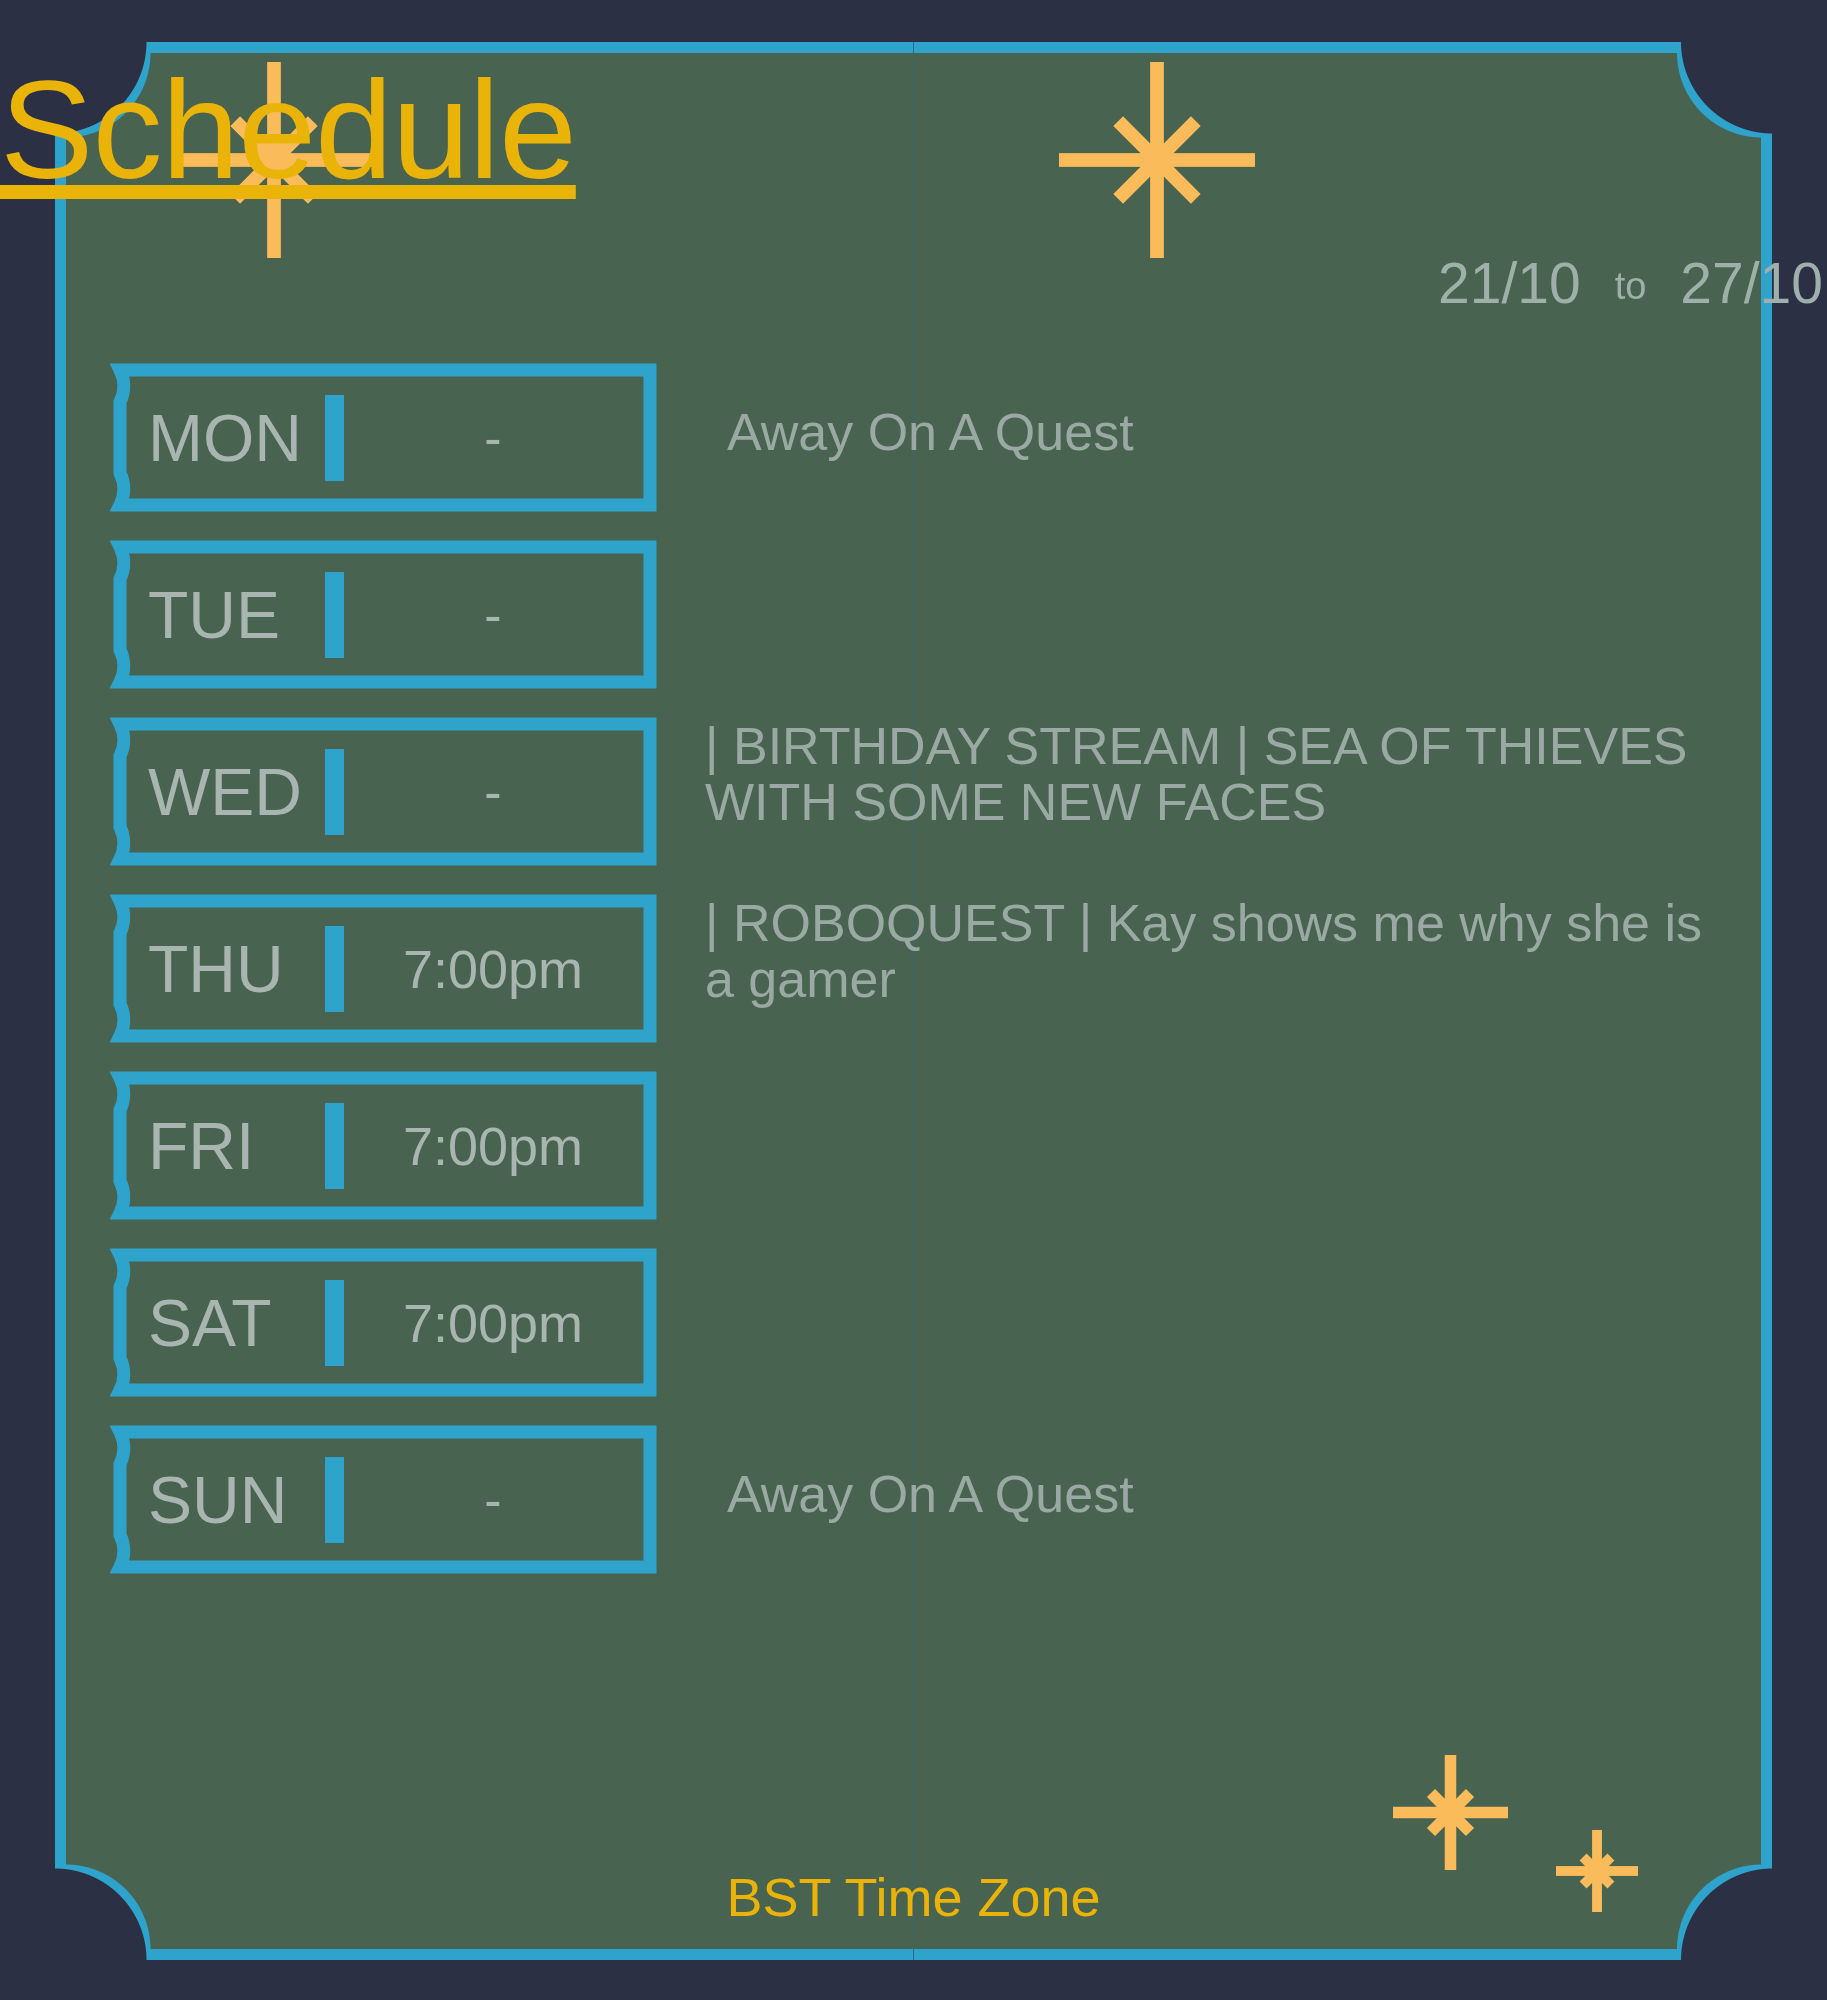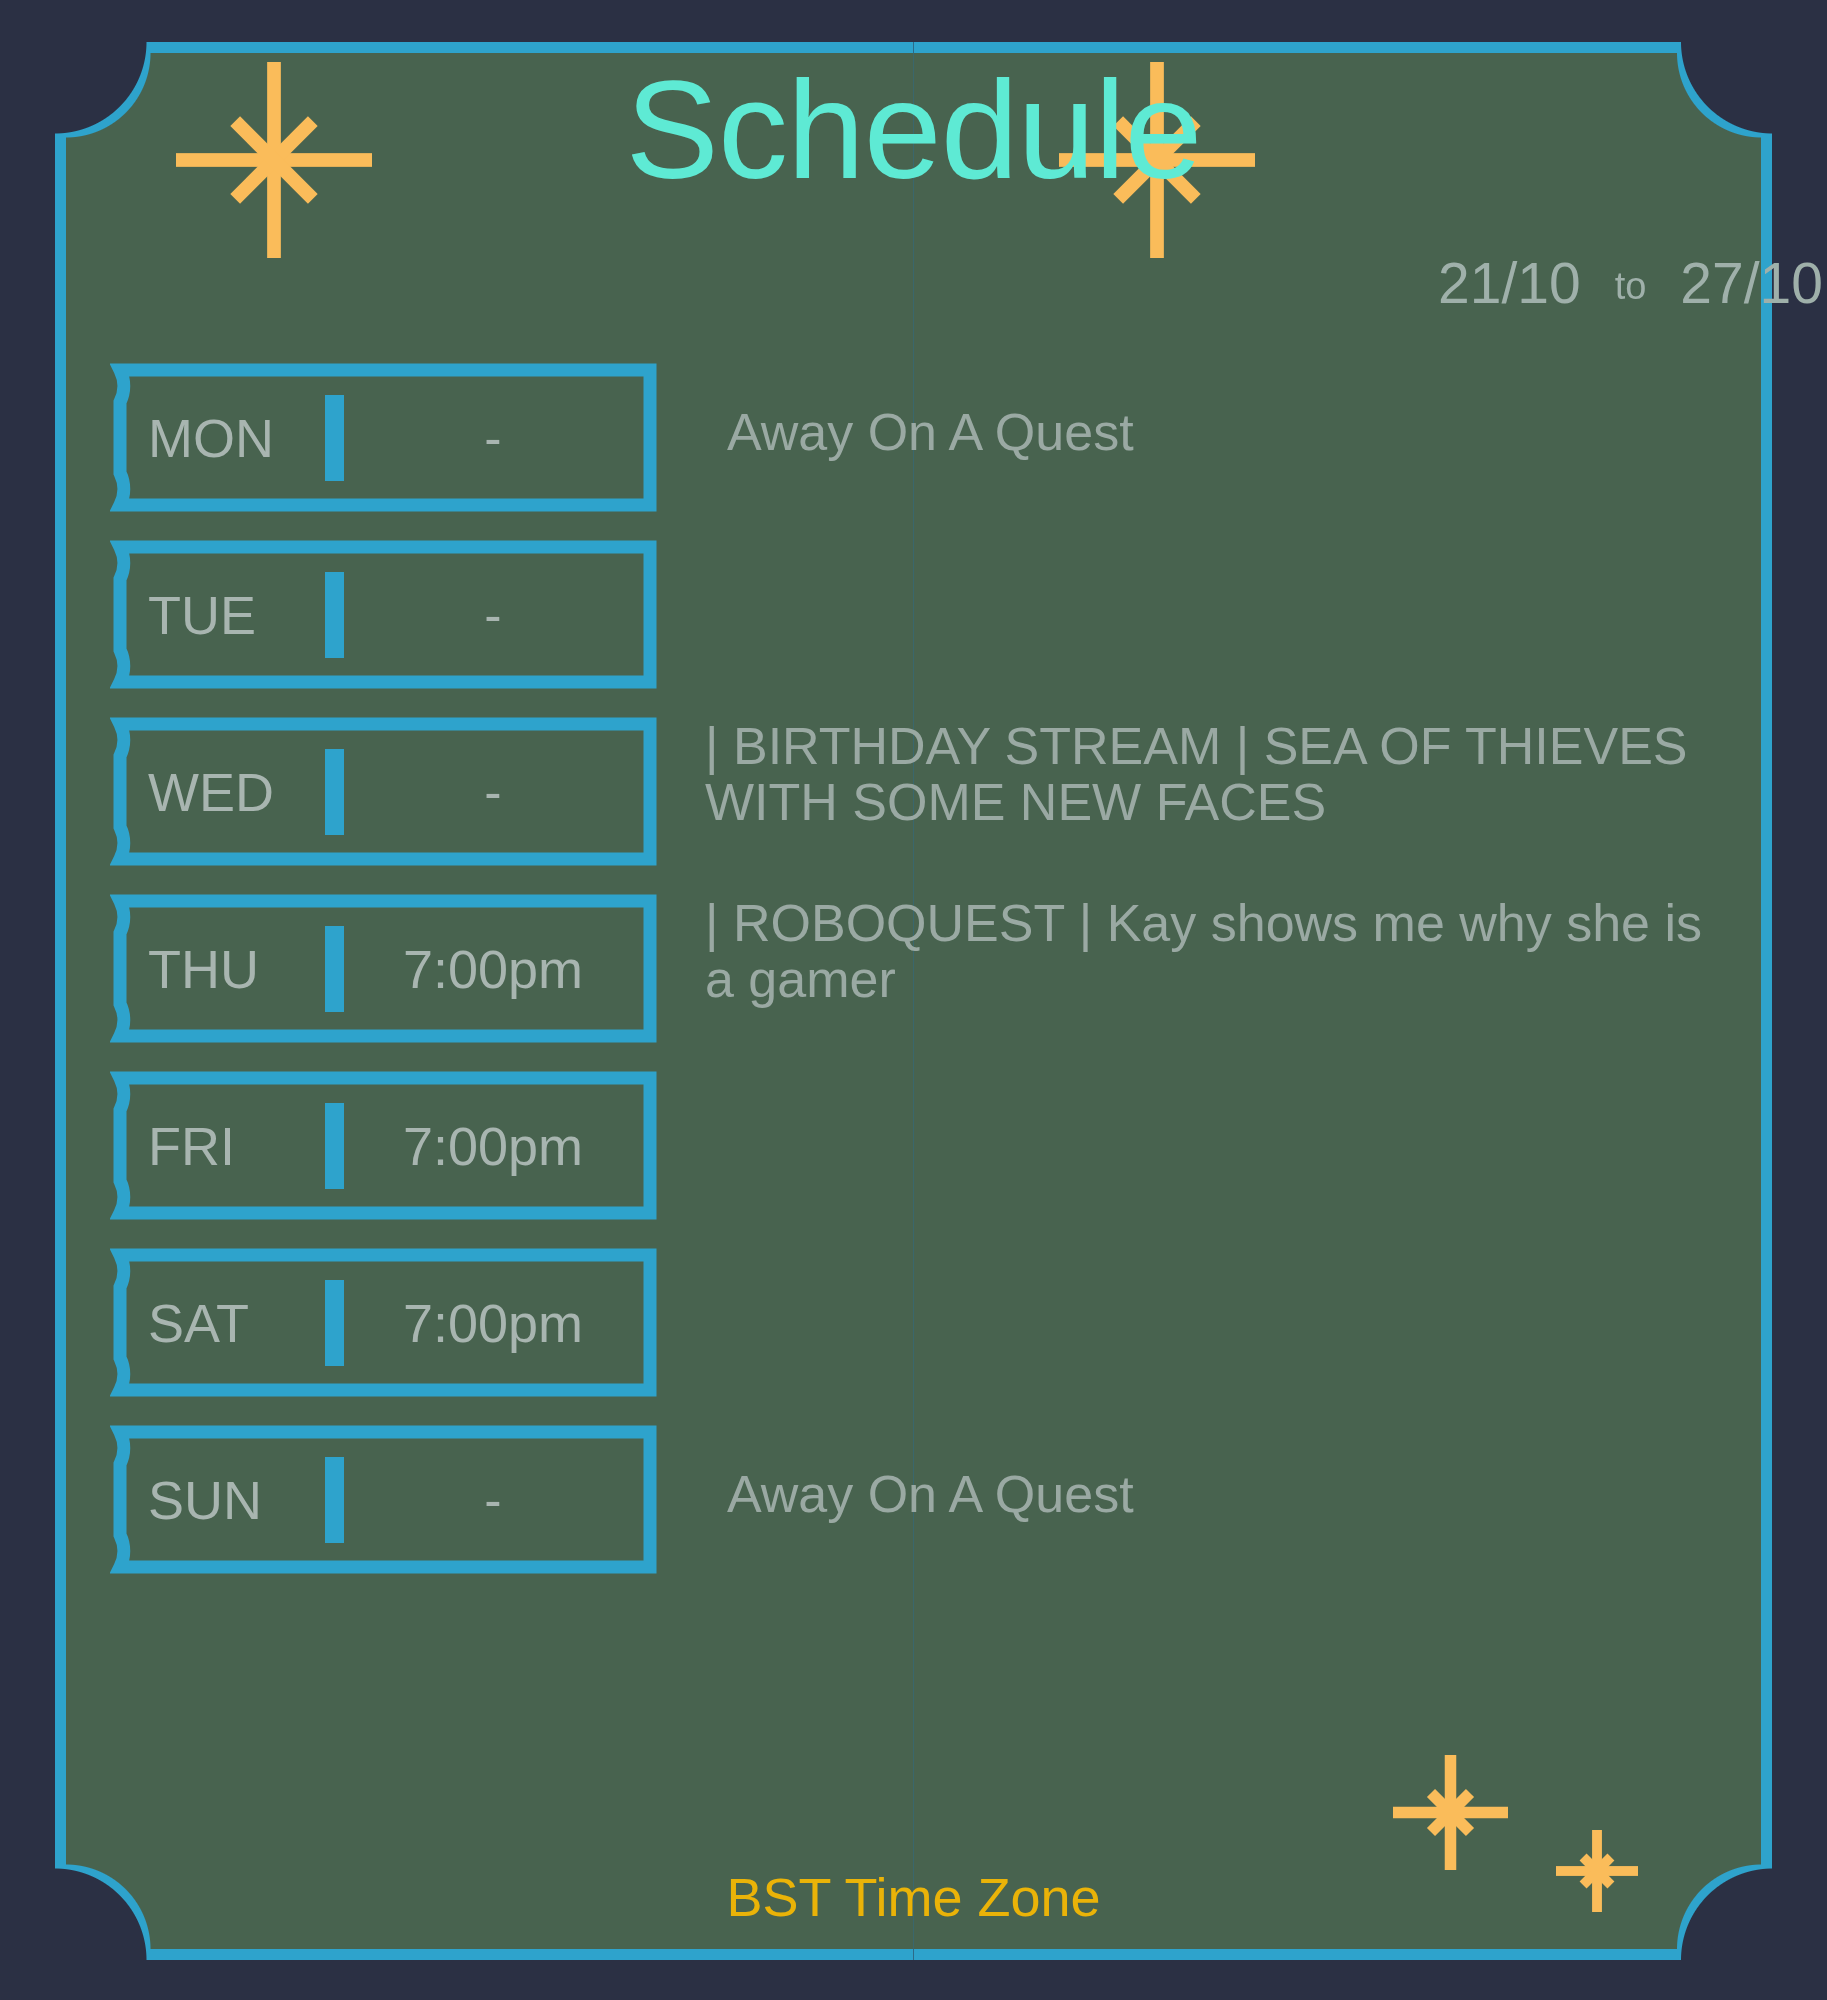--- a/index.html
+++ b/index.html
@@ -43,24 +43,24 @@
     mask:
       radial-gradient(circle 85px at 0 0,transparent 0 84px,#000 85px) left 0 top 0/50% 50% no-repeat,
       radial-gradient(circle 85px at 100% 0,transparent 0 84px,#000 85px) right 0 top 0/50% 50% no-repeat,
       radial-gradient(circle 85px at 0 100%,transparent 0 84px,#000 85px) left 0 bottom 0/50% 50% no-repeat,
       radial-gradient(circle 85px at 100% 100%,transparent 0 84px,#000 85px) right 0 bottom 0/50% 50% no-repeat;
   }
 
   
   .title{
     position:absolute;left:0;right:0;top:60px;
-    text-align:center;
     font-size:140px;line-height:1;
-    color:#5eead4;
+    color:#eab308;
     letter-spacing:-1px;
+    text-decoration:underline;
   }
   .daterange{
     position:absolute;left:0;right:0;top:255px;
     text-align:right;
     font-size:57px;line-height:1;
     color:#9fb0aa;
   }
   .daterange .sep{font-size:38px;padding:0 30px;vertical-align:4px;}
   .daterange .d{padding:0 4px;}
 
@@ -80,21 +80,21 @@
   }
   .badge-shape{position:absolute;inset:0;}
   .badge-text{
     position:absolute;inset:0;
     display:flex;align-items:center;
   }
   .day{
     width:215px;
     padding-left:38px;
     box-sizing:border-box;
-    font-size:54px;color:#a8b5b0;line-height:1;
+    font-size:66px;color:#a8b5b0;line-height:1;
   }
   .divider{
     width:19px;height:86px;background:#2ea3cc;
     flex:0 0 19px;
   }
   .time{
     flex:1;
     text-align:center;
     font-size:54px;color:#a8b5b0;line-height:1;
     padding-right:18px;

